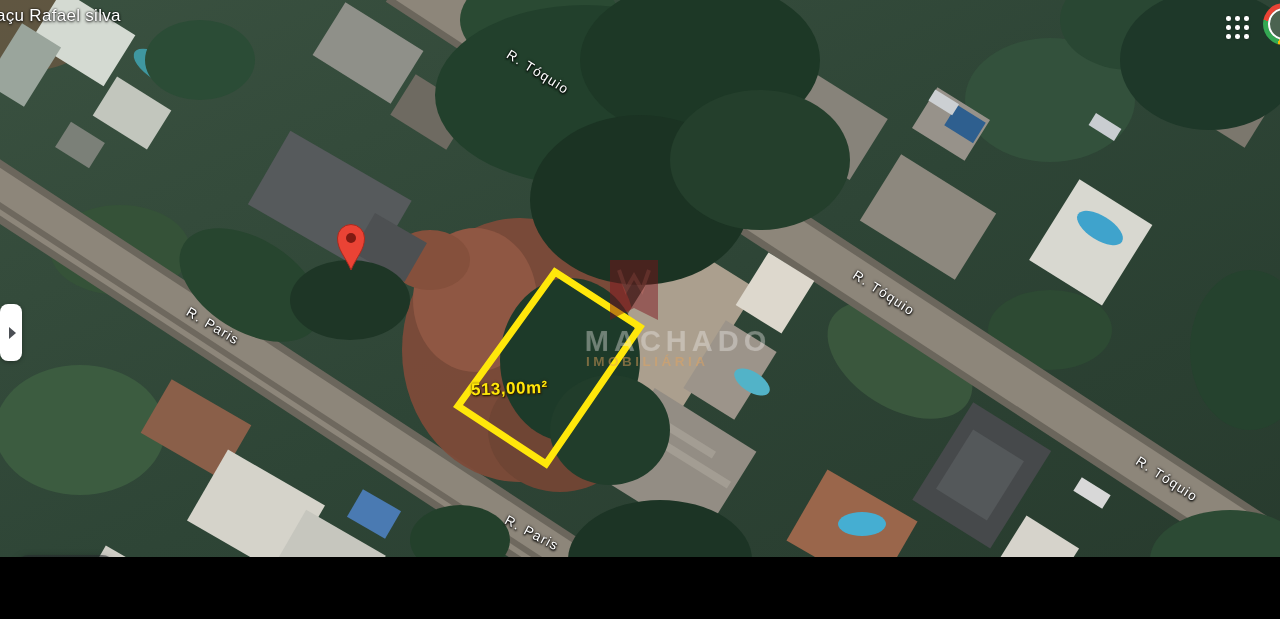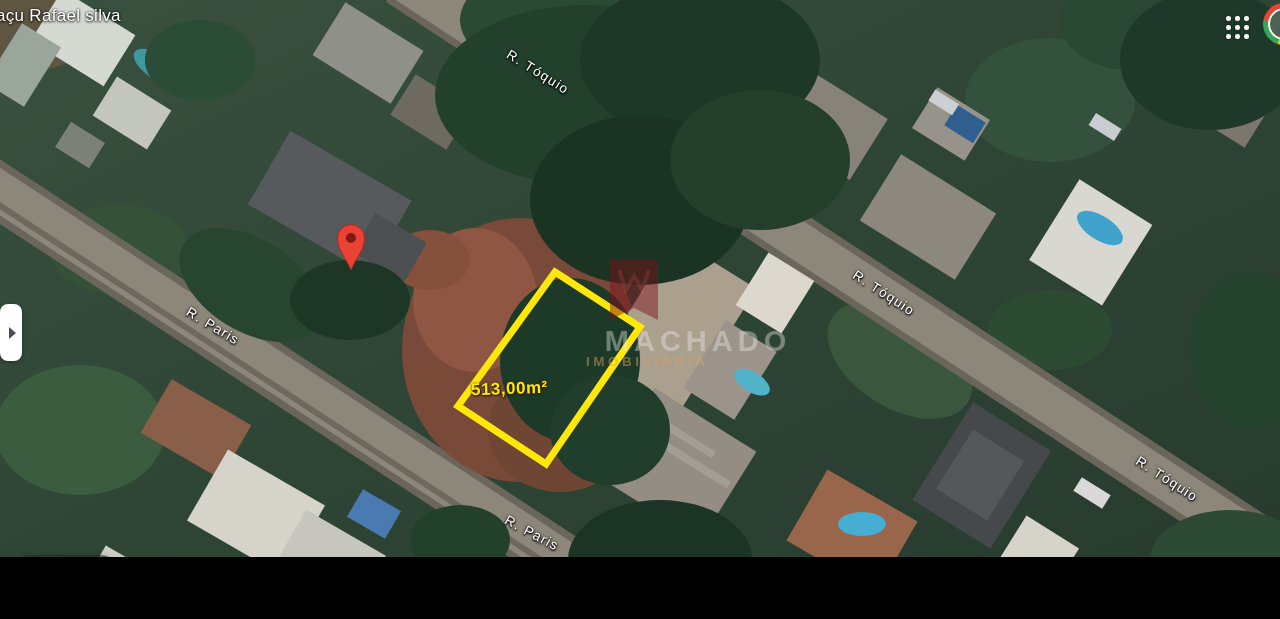--- a/index.html
+++ b/index.html
@@ -32,21 +32,21 @@
   
   .area-label{
     position:absolute;left:471px;top:379px;color:#ffe70a;font-size:17px;font-weight:700;
     letter-spacing:.5px;transform:rotate(-2deg);
     text-shadow:0 1px 2px rgba(45,30,0,.95),1px 1px 1px rgba(45,30,0,.9),0 0 3px rgba(60,40,0,.6);
   }
 
   
   .wm-emblem{position:absolute;left:607px;top:258px;width:54px;height:76px;opacity:.55;}
   .wm-line1{
-    position:absolute;left:596px;top:325px;width:204px;text-align:center;
+    position:absolute;left:576px;top:325px;width:204px;text-align:center;
     font-size:29px;font-weight:700;letter-spacing:5px;color:rgba(232,230,226,.30);
     text-shadow:0 0 1px rgba(255,255,255,.15);
   }
   .wm-line2{
     position:absolute;left:586px;top:354px;width:168px;text-align:left;
     font-size:13.5px;font-weight:600;letter-spacing:3.5px;color:rgba(228,163,92,.48);
   }
 
   
   .apps-grid{

